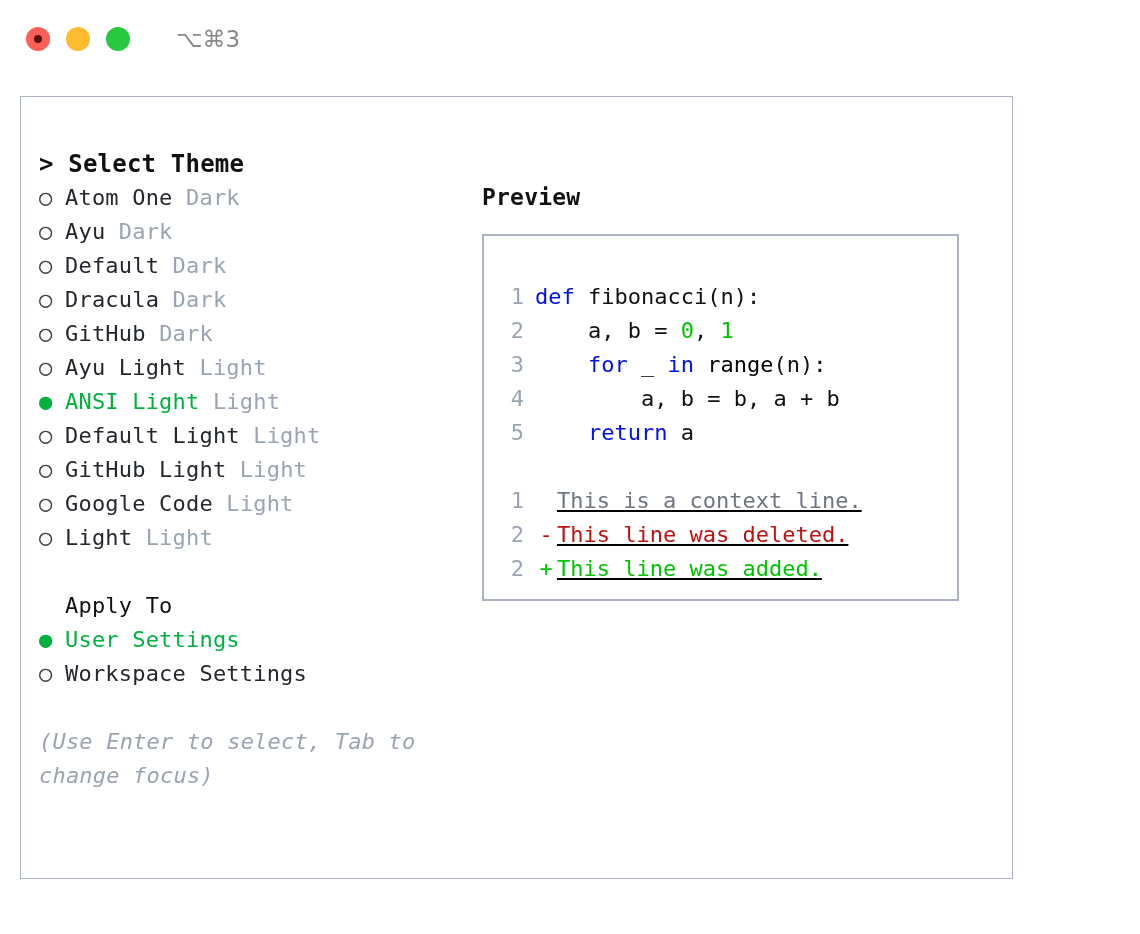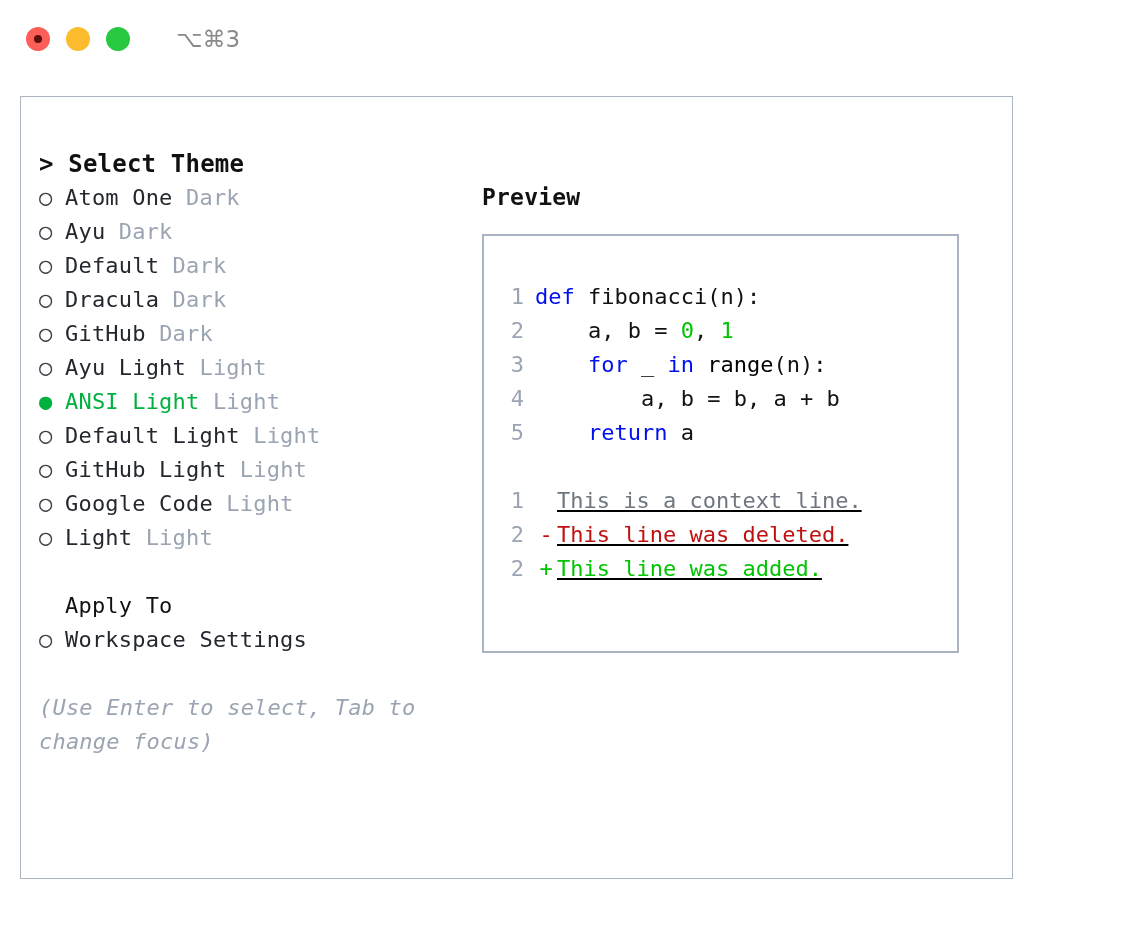--- a/index.html
+++ b/index.html
@@ -152,21 +152,21 @@
     font-weight: bold;
     color: #111111;
     line-height: 34px;
     white-space: pre;
     letter-spacing: 0.2px;
   }
 
   #preview-box {
     margin-top: 20px;
     width: 477px;
-    height: 419px;
+    height: 367px;
     border: 2px solid #aab4c2;
     box-sizing: border-box;
     background: #ffffff;
     position: relative;
   }
 
   #code-area {
     position: absolute;
     left: 12px;
     top: 44px;
@@ -241,20 +241,21 @@
           <div class="opt-row"><span class="bullet">○</span><span class="opt-label">GitHub Light </span><span class="opt-variant">Light</span></div>
           <div class="opt-row"><span class="bullet">○</span><span class="opt-label">Google Code </span><span class="opt-variant">Light</span></div>
           <div class="opt-row"><span class="bullet">○</span><span class="opt-label">Light </span><span class="opt-variant">Light</span></div>
         </div>
 
       <div class="spacer-row"></div>
 
       <div class="apply-title">Apply To</div>
 
       <div id="apply-list">
+          <div class="opt-row selected"><span class="bullet">●</span><span class="opt-label">User Settings</span></div>
           <div class="opt-row"><span class="bullet">○</span><span class="opt-label">Workspace Settings</span></div>
         </div>
 
       <div id="hint">(Use Enter to select, Tab to change focus)</div>
     </div>
 
     <div id="right-col">
       <div id="preview-title">Preview</div>
 
       <div id="preview-box">

